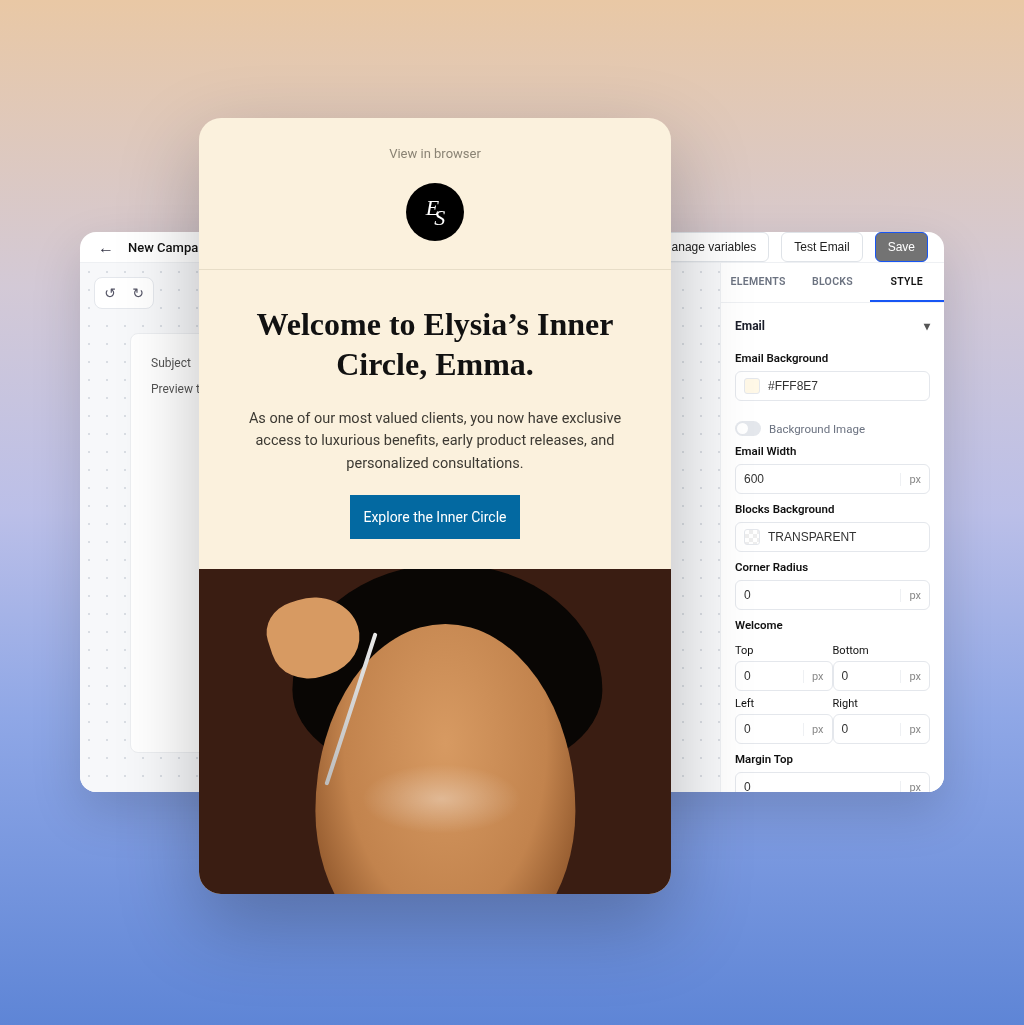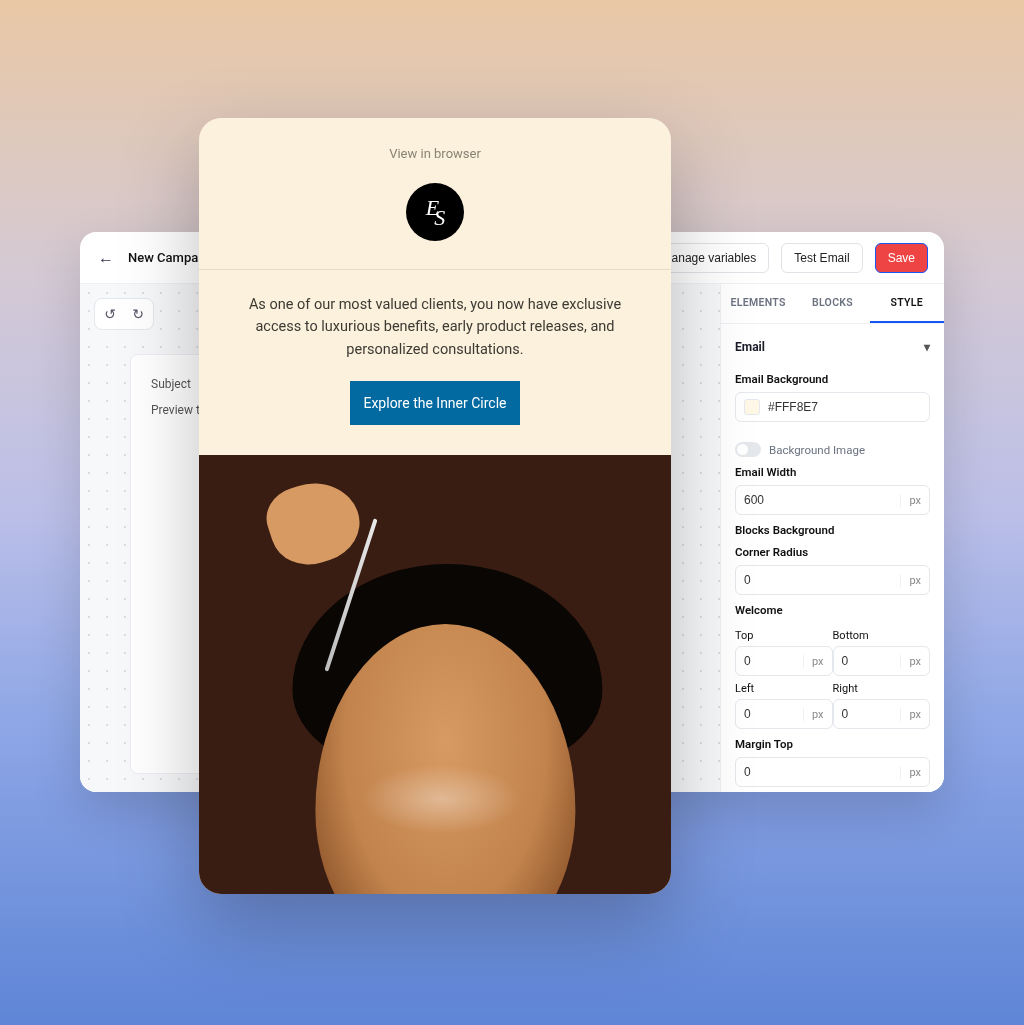--- a/index.html
+++ b/index.html
@@ -44,21 +44,21 @@
   .hdr-btn {
     font-size: 12px;
     padding: 7px 12px;
     border: 1px solid #dfe3e8;
     border-radius: 6px;
     background: #fff;
     color: #222;
     cursor: pointer;
   }
   .hdr-btn.primary {
-    background: #ef4444;
+    background: #737373;
     border-color: #1755f4;
     color: #fff;
     font-weight: 500;
   }
 
   .editor-body {
     flex: 1;
     display: flex;
     position: relative;
   }
@@ -377,20 +377,24 @@
           <span>Background Image</span>
         </div>
 
         <div class="field-label">Email Width</div>
         <div class="input-box">
           <input value="600" style="">
           <span class="unit">px</span>
         </div>
 
         <div class="field-label">Blocks Background</div>
+        <div class="input-box">
+          <span class="swatch" style="background:repeating-conic-gradient(#eee 0 25%, #fff 0 50%) 0 0/8px 8px"></span>
+          <input value="TRANSPARENT" style="">
+        </div>
 
         <div class="field-label">Corner Radius</div>
         <div class="input-box">
           <input value="0" style="">
           <span class="unit">px</span>
         </div>
 
         <div class="field-label">Welcome</div>
         <div class="two-col">
           <div>
@@ -435,20 +439,21 @@
   </div>
 </div>
 
 <div class="email-card">
   <div class="view-in-browser">View in browser</div>
   <div class="brand-logo">
     <span class="e">E</span>
     <span class="s">S</span>
   </div>
   <hr class="email-hr">
+  <div class="email-heading">Welcome to Elysia’s Inner Circle, Emma.</div>
   <div class="email-body">As one of our most valued clients, you now have exclusive access to luxurious benefits, early product releases, and personalized consultations.</div>
   <div class="cta-btn">Explore the Inner Circle</div>
   <div class="hero-img">
     <div class="hair"></div>
     <div class="face"></div>
     <div class="hand"></div>
     <div class="dropper"></div>
     <div class="highlight"></div>
   </div>
 </div>

